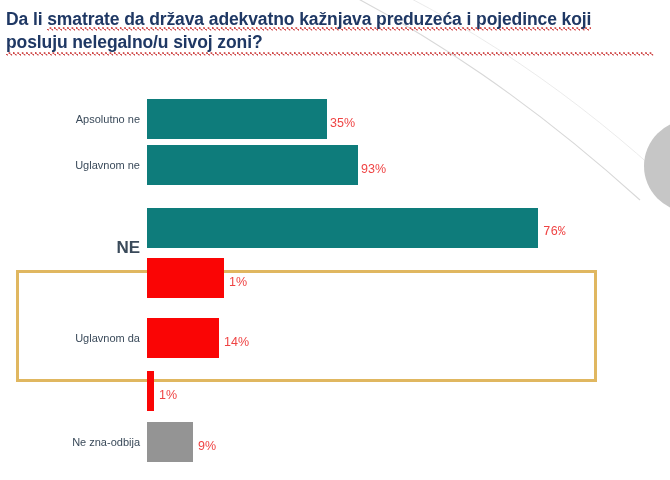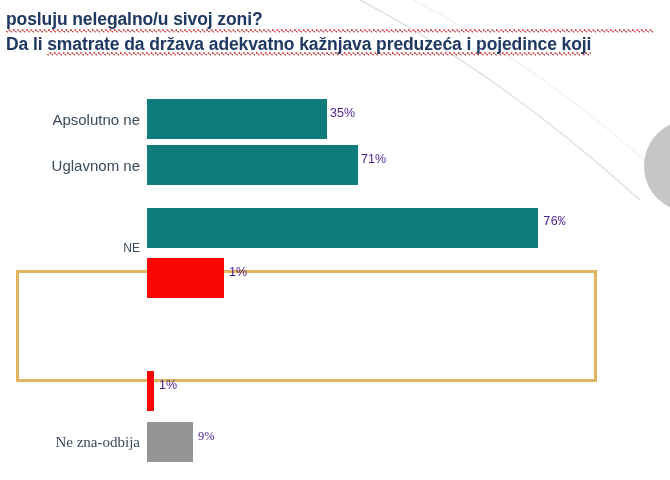--- a/index.html
+++ b/index.html
@@ -74,41 +74,41 @@
     width: 670px;
     height: 46px;
     display: flex;
     align-items: center;
   }
   .cat-label {
     position: absolute;
     left: 10px;
     width: 130px;
     text-align: right;
-    font-size: 15px;
+    font-size: 11px;
     color: #3A4A5A;
     white-space: nowrap;
   }
   .cat-label.emph {
-    font-weight: normal;
-    font-size: 12px;
+    font-weight: bold;
+    font-size: 17px;
     margin-top: 40px;
   }
   .bar {
     position: absolute;
     left: 147px;
     height: 40px;
     top: 3px;
   }
   .val-label {
     position: absolute;
     font-size: 12.5px;
-    color: #4c1d95;
+    color: #ef4444;
     white-space: nowrap;
-    top: 10px;
+    top: 20px;
   }
 
   
   #highlight-box {
     position: absolute;
     left: 16px;
     top: 198px;
     width: 581px;
     height: 112px;
     border: 3px solid #E0B760;
@@ -121,59 +121,64 @@
 
 <div id="slide">
 
   <svg id="decor" viewBox="0 0 670 480" preserveAspectRatio="none">
     <path d="M 300 -30 C 430 30, 540 110, 640 200" fill="none" stroke="#D8D8D8" stroke-width="1.1"></path>
     <path d="M 330 -40 C 470 20, 580 100, 672 185" fill="none" stroke="#E6E6E6" stroke-width="0.8"></path>
     <circle cx="690" cy="166" r="46" fill="#C6C6C6"></circle>
   </svg>
 
   <div id="title">
-    <span class="ln sq">posluju nelegalno/u sivoj zoni?</span>
     <span class="ln">
       <span>Da li </span><span class="sq">smatrate da država adekvatno kažnjava preduzeća i pojedince koji</span>
     </span>
+    <span class="ln sq">posluju nelegalno/u sivoj zoni?</span>
   </div>
 
   <div id="chart">
 
     <div id="highlight-box"></div>
 
     <div class="row" style="top:24px;">
       <div class="cat-label">Apsolutno ne</div>
       <div class="bar" style="width:180px;background:#0E7C7B;"></div>
       <div class="val-label" style="left:330px;">35%</div>
     </div>
 
     <div class="row" style="top:70px;padding-left:32px;">
       <div class="cat-label">Uglavnom ne</div>
       <div class="bar" style="width:211px;background:#0E7C7B;"></div>
-      <div class="val-label" style="left:361px;">71%</div>
+      <div class="val-label" style="left:361px;">93%</div>
     </div>
 
     <div class="row" style="top:133px;">
       <div class="cat-label emph">NE</div>
       <div class="bar" style="width:391px;background:#0E7C7B;"></div>
       <div class="val-label" style="left:543px;font-family:Liberation Mono, monospace;">76%</div>
     </div>
 
     <div class="row" style="top:183px;">
       <div class="bar" style="width:77px;background:#FA0505;"></div>
       <div class="val-label" style="left:229px;">1%</div>
     </div>
 
+    <div class="row" style="top:243px;">
+      <div class="cat-label">Uglavnom da</div>
+      <div class="bar" style="width:72px;background:#FA0505;"></div>
+      <div class="val-label" style="left:224px;">14%</div>
+    </div>
 
     <div class="row" style="top:296px;">
       <div class="bar" style="width:7px;background:#FA0505;"></div>
       <div class="val-label" style="left:159px;">1%</div>
     </div>
 
-    <div class="row" style="top:347px;font-family:Liberation Serif, serif;">
+    <div class="row" style="top:347px;">
       <div class="cat-label">Ne zna-odbija</div>
       <div class="bar" style="width:46px;background:#949494;"></div>
       <div class="val-label" style="left:198px;">9%</div>
     </div>
 
   </div>
 </div>
 
 </body></html>

